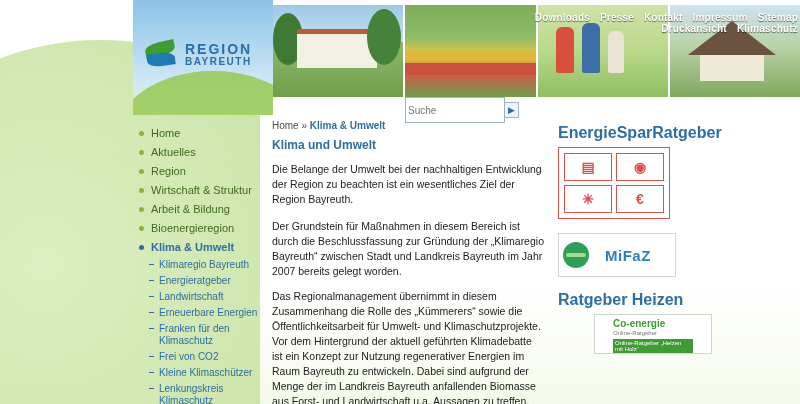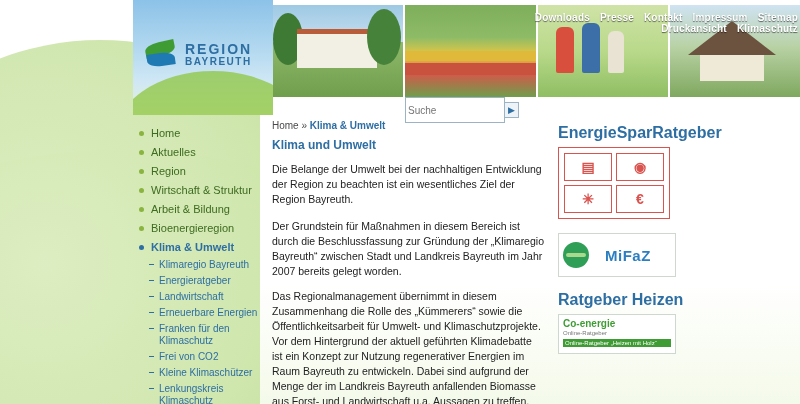--- a/index.html
+++ b/index.html
@@ -369,22 +369,23 @@
     font-size: 15px;
     font-weight: bold;
     color: #2b7fc1;
     letter-spacing: .5px;
   }
   .heizen-box {
     width: 118px;
     height: 40px;
     background: #ffffff;
     border: 1px solid #cfd8cf;
-    padding: 3px 4px;
+    padding: 3px 18px;
     box-sizing: border-box;
+    margin-left: 36px;
   }
   .heizen-logo {
     font-size: 10px;
     font-weight: bold;
     color: #3f9c35;
   }
   .heizen-sub {
     font-size: 6px;
     color: #777;
     margin-top: 1px;

